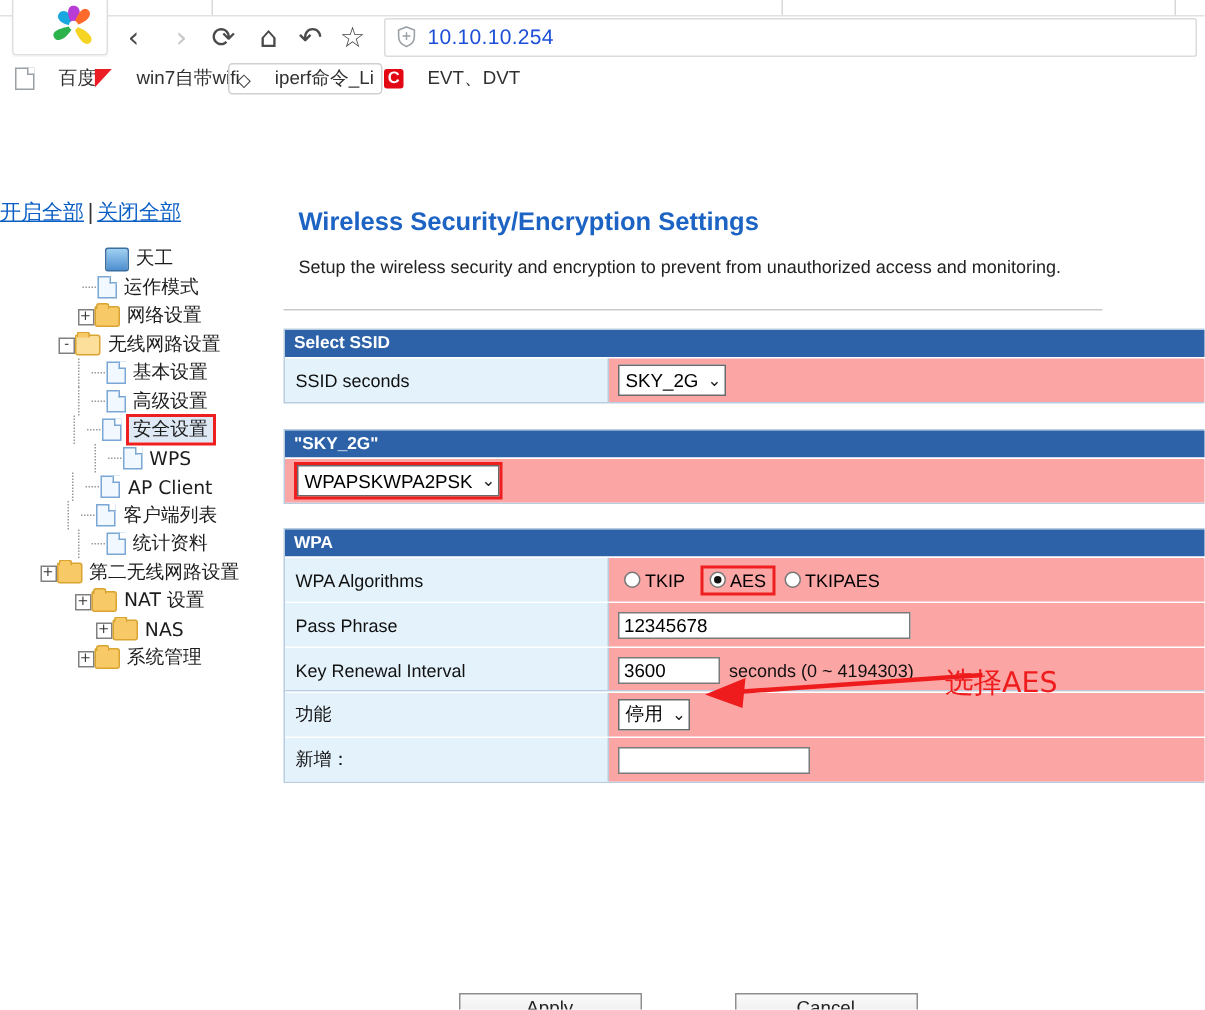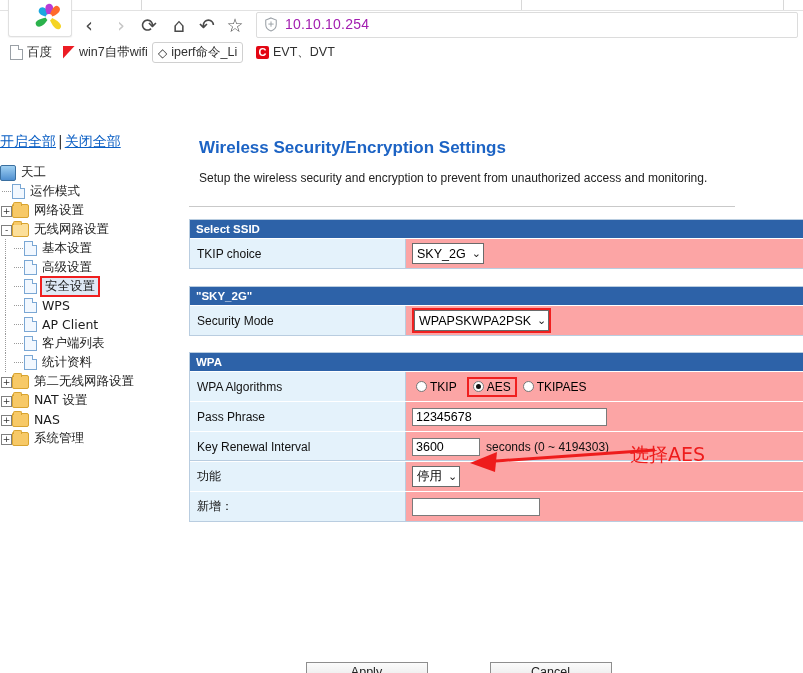--- a/index.html
+++ b/index.html
@@ -14,44 +14,44 @@
   #tab-strip{position:absolute;left:0;top:0;width:803px;height:10px;background:#fff;border-bottom:1px solid #e2e2e2;}
   .tab-sep{position:absolute;top:0;width:1px;height:10px;background:#d8d8d8;}
   #tab-active{position:absolute;left:8px;top:-2px;width:62px;height:38px;background:#fff;border:1px solid #e0e0e0;border-top:none;border-radius:0 0 3px 3px;box-shadow:0 1px 2px rgba(0,0,0,.06);}
   #pinwheel{position:absolute;left:22px;top:4px;width:36px;height:30px;}
   #nav-row{position:absolute;left:0;top:10px;width:803px;height:28px;}
   .navbtn{position:absolute;top:4px;width:22px;height:22px;cursor:pointer;}
   .navglyph{font-size:19px;line-height:22px;text-align:center;color:#4a4a4a;font-family:"DejaVu Sans",sans-serif;}
   .navglyph.dim{color:#c6c6c6;}
   #omnibox{position:absolute;left:256px;top:2px;width:540px;height:24px;border:1px solid #dcdcdc;border-radius:2px;background:#fff;}
   #shield-icon{position:absolute;left:7px;top:4px;width:14px;height:15px;}
-  #url-text{position:absolute;left:28px;top:3px;font-size:14px;color:#a21caf;font-family:"Liberation Sans",sans-serif;letter-spacing:.2px;}
+  #url-text{position:absolute;left:28px;top:3px;font-size:14px;color:#1d4ed8;font-family:"Liberation Sans",sans-serif;letter-spacing:.2px;}
   #bookmark-bar{position:absolute;left:0;top:38px;width:803px;height:28px;background:#fff;border-bottom:1px solid #e4e4e4;}
   .bm{position:absolute;top:4px;height:20px;display:flex;align-items:center;cursor:pointer;font-size:12.5px;color:#303030;}
-  .bm .bmlabel{margin-left:4px;white-space:nowrap;}
+  .bm .bmlabel{margin-left:16px;white-space:nowrap;}
   .bm.boxed{border:1px solid #d0d0d0;border-radius:3px;padding:0 5px;height:19px;top:4px;}
   .bm-doc{width:11px;height:13px;border:1px solid #9aa0a6;background:#fff;position:relative;}
   .bm-doc:after{content:"";position:absolute;right:-1px;top:-1px;width:4px;height:4px;background:#fff;border-left:1px solid #9aa0a6;border-bottom:1px solid #9aa0a6;}
   .bm-red{width:12px;height:13px;background:#ec1c24;clip-path:polygon(0 0,100% 0,0 100%);}
   .bm-red2{width:13px;height:13px;background:#e30613;border-radius:2px;color:#fff;font-weight:bold;font-size:11px;line-height:13px;text-align:center;}
   
   #page{position:absolute;left:0;top:66px;width:803px;height:607px;background:#fff;overflow:hidden;}
   #banner{position:absolute;left:0;top:0;width:803px;height:62px;}
   #banner-white{position:absolute;left:0;top:0;width:172px;height:62px;background:#fff;}
   #banner-grad{position:absolute;left:172px;top:0;width:631px;height:62px;
     background:linear-gradient(100deg,#2f7fd0 0%,#5b9ede 12%,#9cc7ef 32%,#c5ddf4 52%,#aecdf0 72%,#8cb9e8 88%,#6ba4e0 100%);}
   #logo-skylab{position:absolute;left:22px;top:16px;font-family:"DejaVu Sans",sans-serif;font-weight:bold;font-style:italic;font-size:28px;color:#0a8f5d;letter-spacing:1px;}
   #banner-mark{position:absolute;left:752px;top:20px;width:51px;height:34px;background:rgba(214,233,250,.85);color:#e46a78;font-style:italic;font-size:15px;line-height:34px;padding-left:5px;font-family:"DejaVu Sans",sans-serif;}
   
   #sidebar{position:absolute;left:0;top:62px;width:185px;height:545px;background:#fff;}
   #expand-links{position:absolute;left:0;top:5px;font-size:14px;color:#0055cc;font-family:"DejaVu Sans",sans-serif;}
   #expand-links a{color:#0b5fc4;text-decoration:underline;cursor:pointer;}
   #expand-links .sep{color:#333;text-decoration:none;padding:0 2px;}
   #tree{position:absolute;left:0;top:35px;width:185px;}
-  .tnode{position:relative;height:19px;display:flex;align-items:center;white-space:nowrap;}
+  .tnode{position:relative;height:19px;display:flex;align-items:center;white-space:nowrap;justify-content:center;}
   .tlabel{font-size:12.5px;color:#1c1c1c;font-family:"DejaVu Sans",sans-serif;}
   .tgutter{position:relative;width:12px;height:19px;flex:0 0 12px;}
   .plusbox{position:absolute;left:1px;top:5px;width:9px;height:9px;border:1px solid #808080;background:#fff;font-size:9px;line-height:8px;text-align:center;color:#333;font-family:"DejaVu Sans",sans-serif;cursor:pointer;}
   .dots{position:absolute;left:2px;top:9px;width:9px;border-top:1px dotted #9a9a9a;}
   .vline{position:absolute;left:5px;top:0;bottom:0;border-left:1px dotted #9a9a9a;}
   .ico{flex:0 0 auto;margin-right:5px;position:relative;}
   .ico-folder{width:15px;height:12px;background:#f7c967;border:1px solid #d9a430;border-radius:1px 2px 2px 2px;}
   .ico-folder:before{content:"";position:absolute;left:0;top:-3px;width:7px;height:3px;background:#f7c967;border:1px solid #d9a430;border-bottom:none;border-radius:2px 2px 0 0;}
   .ico-folder.open{background:#fcdf9a;}
   .ico-page{width:11px;height:13px;background:#f2f8ff;border:1px solid #7aa7d4;position:relative;}
@@ -290,33 +290,32 @@
 
   <div id="content">
     <div id="ptitle">Wireless Security/Encryption Settings</div>
     <div id="pdesc">Setup the wireless security and encryption to prevent from unauthorized access and monitoring.</div>
     <div id="rule"></div>
 
     <div id="sections">
         <div class="sect" style="top: 91px;">
           <div class="shdr">Select SSID</div>
           <div class="srow">
-            <div class="scell-l">TKIP choice</div>
+            <div class="scell-l">SSID seconds</div>
             <div class="scell-r">
               <div class="sel-box">
                 <span>SKY_2G</span>
                 <span class="chev">⌄</span>
               </div>
             </div>
           </div>
         </div>
         <div class="sect" style="top: 158px;">
           <div class="shdr">"SKY_2G"</div>
           <div class="srow">
-            <div class="scell-l">Security Mode</div>
             <div class="scell-r">
               <div class="sel-box redbox" style="margin-left: 2px;">
                 <span>WPAPSKWPA2PSK</span>
                 <span class="chev">⌄</span>
               </div>
             </div>
           </div>
         </div>
         <div class="sect" style="top: 224px;">
           <div class="shdr">WPA</div>

